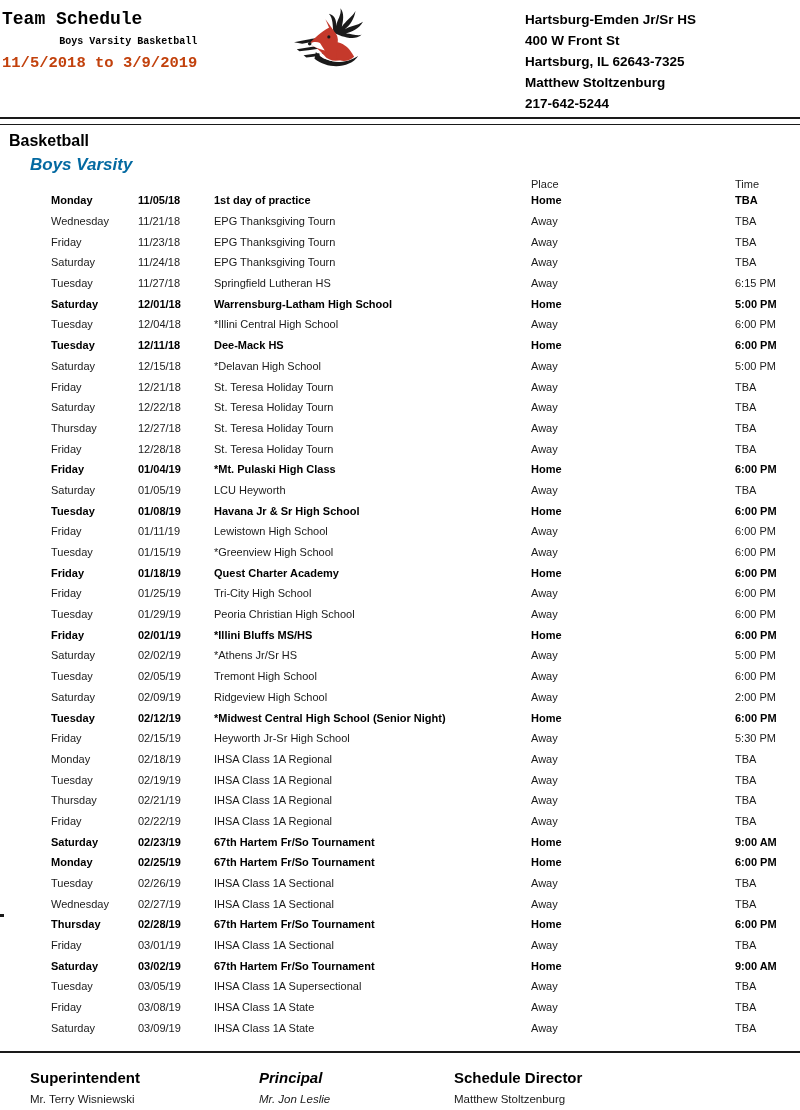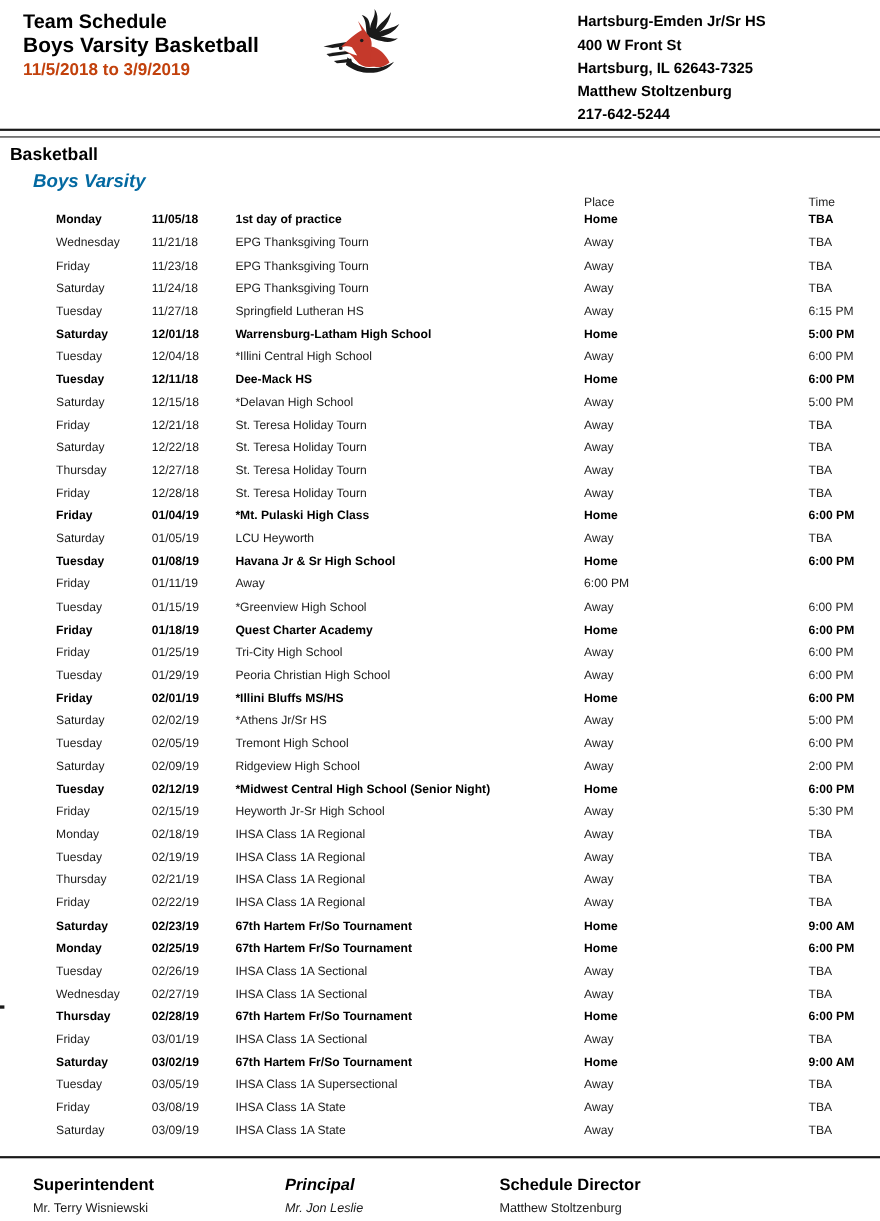--- a/index.html
+++ b/index.html
@@ -4,23 +4,23 @@
 <style>
   * { margin:0; padding:0; box-sizing:border-box; }
   html,body { width:800px; height:1110px; background:#ffffff; }
   body {
     position:relative;
     font-family:"Liberation Sans", sans-serif;
     color:#111111;
     overflow:hidden;
   }
   
-  .hdr-left { position:absolute; left:21px; top:8px; }
+  .hdr-left { position:absolute; left:2px; top:8px;font-family:Liberation Mono, monospace; }
   .hdr-title { font-size:18px; font-weight:bold; line-height:23px; color:#000; }
-  .hdr-sub   { font-size:19px; font-weight:bold; line-height:21px; color:#000;text-align:right; }
+  .hdr-sub   { font-size:10px; font-weight:bold; line-height:21px; color:#000;text-align:right; }
   .hdr-range { font-size:15.5px; font-weight:bold; line-height:23px; color:#c2410c; }
 
   .logo { position:absolute; left:294px; top:3px; width:82px; height:76px; }
   .logo svg { width:100%; height:100%; }
 
   .hdr-right { position:absolute; left:525px; top:9px; }
   .hdr-right div { font-size:13.5px; font-weight:bold; line-height:21px; color:#000; }
 
   .double-rule {
     position:absolute; left:0; top:117px; width:800px; height:8px;
@@ -240,20 +240,21 @@
     <span class="c-day">Tuesday</span>
     <span class="c-date">01/08/19</span>
     <span class="c-event">Havana Jr &amp; Sr High School</span>
     <span class="c-place">Home</span>
     <span class="c-time">6:00 PM</span>
   </div>
         <div class="srow">
     <span class="c-indent"></span>
     <span class="c-day">Friday</span>
     <span class="c-date">01/11/19</span>
+    <span class="c-event">Lewistown High School</span>
     <span class="c-place">Away</span>
     <span class="c-time">6:00 PM</span>
   </div>
         <div class="srow">
     <span class="c-indent"></span>
     <span class="c-day">Tuesday</span>
     <span class="c-date">01/15/19</span>
     <span class="c-event">*Greenview High School</span>
     <span class="c-place">Away</span>
     <span class="c-time">6:00 PM</span>

